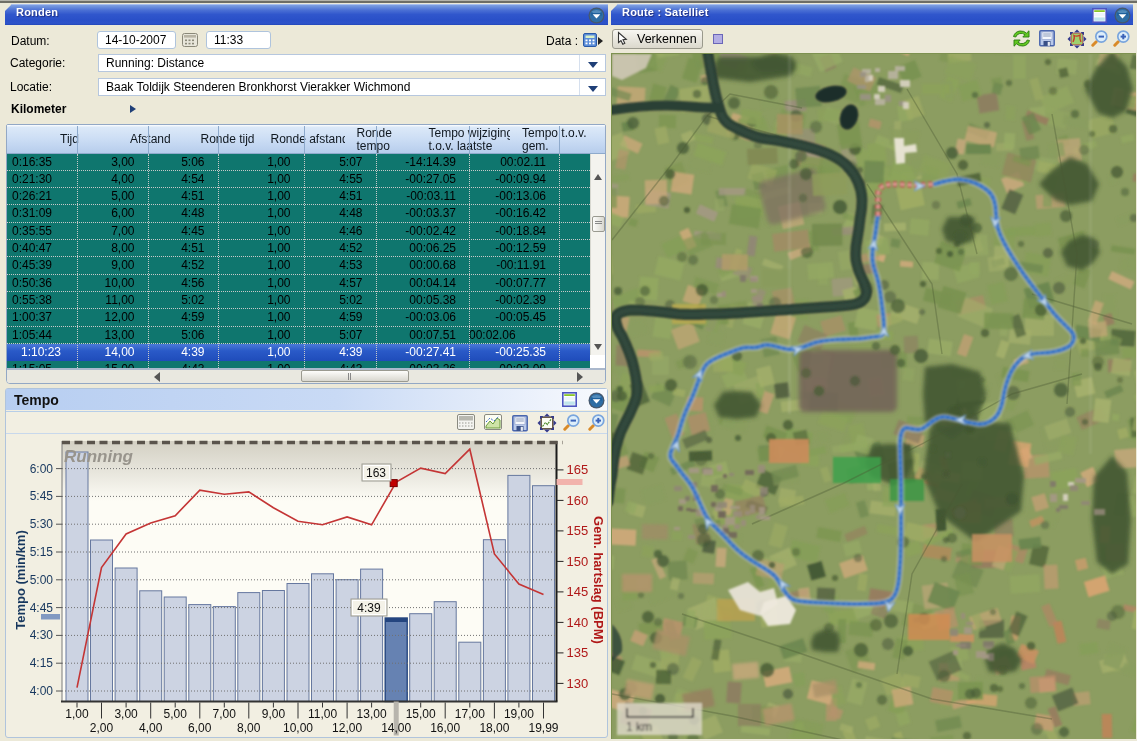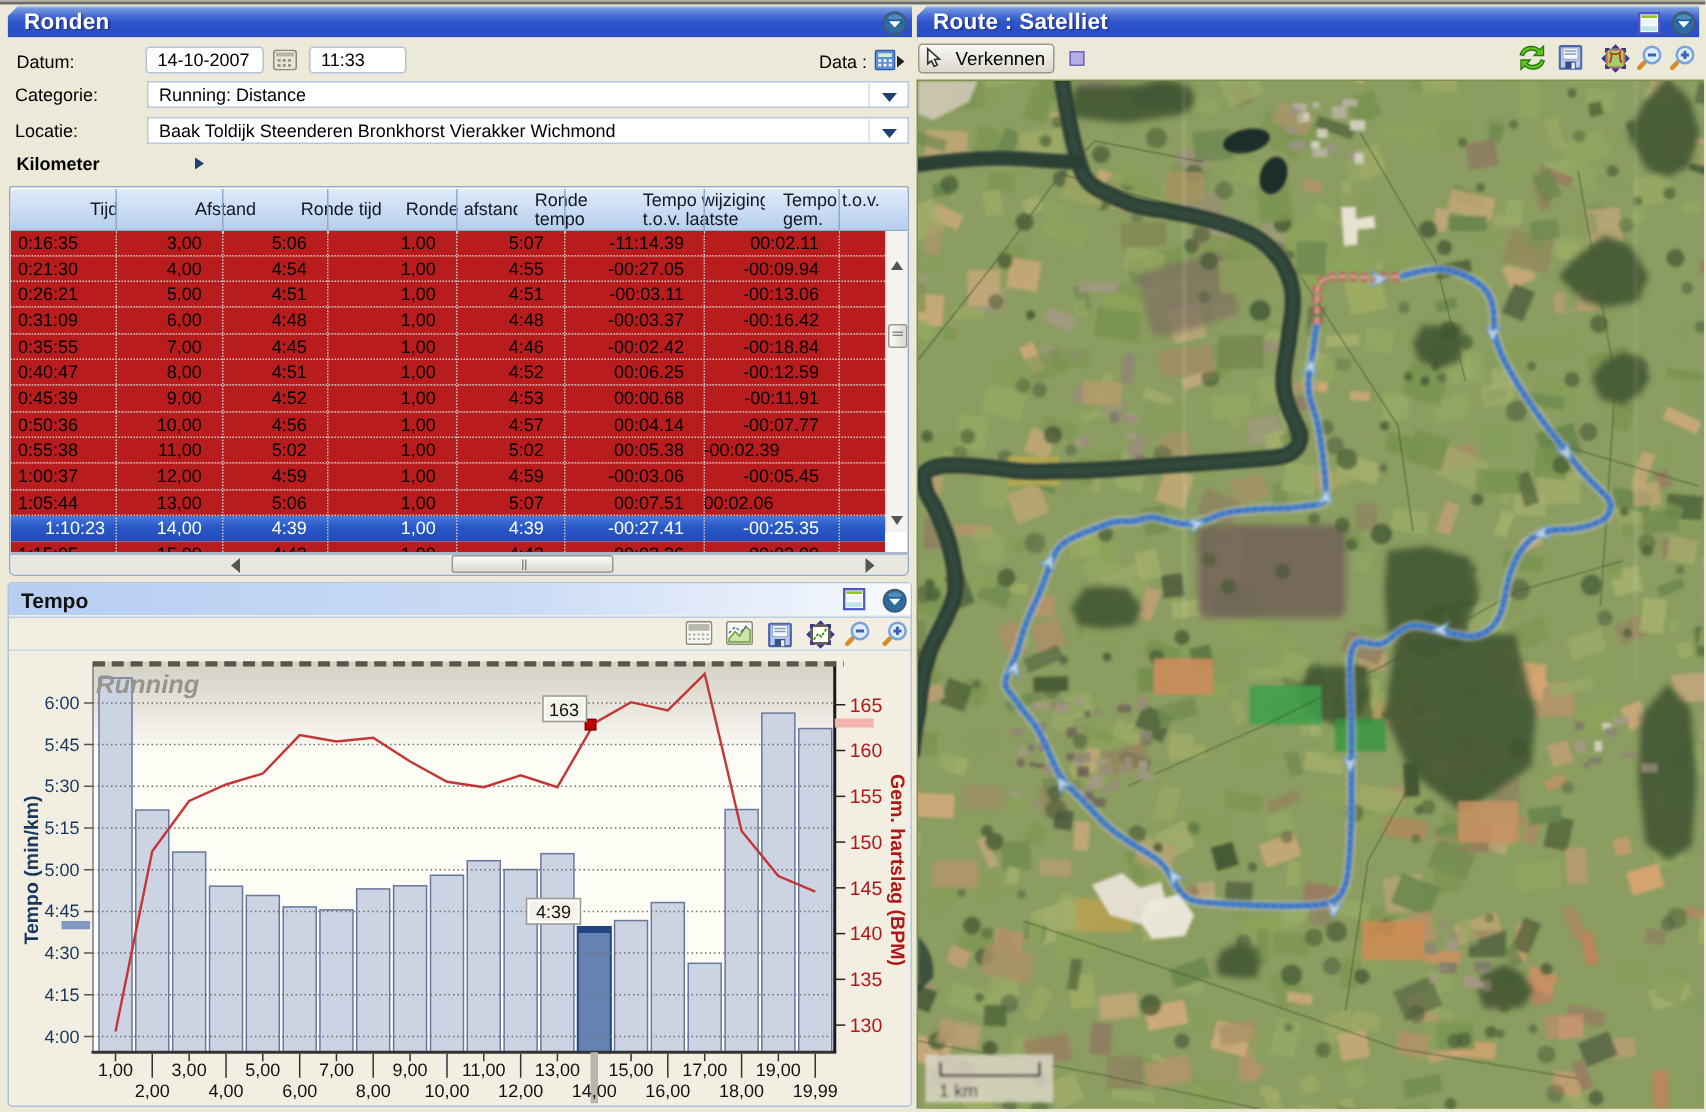--- a/index.html
+++ b/index.html
@@ -1,27 +1,27 @@
 <!DOCTYPE html>
 <html><head><meta charset="utf-8"><style>
 * { margin:0; padding:0; box-sizing:border-box; }
 body { width:1137px; height:741px; background:#ece9d8; font-family:"Liberation Sans",sans-serif; position:relative; overflow:hidden; }
 .titlebar { position:absolute; height:21px;
   background:linear-gradient(180deg,#8aa6e4 0%,#7396de 10%,#4a6fd4 30%,#3056cc 50%,#2a50c8 75%,#2d53ca 92%,#2347b8 100%);
   clip-path:polygon(0 7px,7px 0,100% 0,100% 100%,0 100%);
   box-shadow:inset 0 1px 0 #a8c0f0; }
-.titlebar span { position:absolute; left:11px; top:2px; color:#fff; font-size:15px; font-weight:bold;
+.titlebar span { position:absolute; left:11px; top:2px; color:#fff; font-size:11px; font-weight:bold;
   text-shadow:1px 1px 1px rgba(20,20,80,0.6); letter-spacing:0.2px; }
 .lbl { position:absolute; font-size:12px; color:#000; }
 .inp { position:absolute; background:#fff; border:1px solid #afc4dd; border-radius:3px; font-size:12px; padding:1px 0 0 7px; color:#000; }
 .ddl { position:absolute; background:#fff; border:1px solid #b6c7de; font-size:12px; color:#000; }
 .ddlarrow { position:absolute; right:0; top:0; bottom:0; width:26px; border-left:1px solid #d6e0ee; }
 .ddlarrow:after { content:""; position:absolute; left:8px; top:7px; border:5px solid transparent; border-top:6px solid #1f3f77; }
 .th { position:absolute; top:0; height:29px; font-size:12px; color:#101820; padding-left:5px; line-height:13px; white-space:nowrap; overflow:hidden;margin-left:48px; }
-.trow { position:absolute; left:0; width:583px; height:17.33px; background:#b91c1c; }
+.trow { position:absolute; left:0; width:583px; height:17.33px; background:#0f766e; }
 .trow.sel { background:linear-gradient(180deg,#4a7ad8,#2a5ac8 40%,#1f4cba); color:#fff; }
 .trow .tc { position:absolute; top:1px; font-size:12px; white-space:nowrap; overflow:hidden; }
 .trow:not(.sel) { border-bottom:1px dotted #c8c8c8; }
 </style></head>
 <body>
 <div style="position:absolute;left:0;top:0;width:1137px;height:1px;background:#b4b4ac"></div><div style="position:absolute;left:0;top:1px;width:1137px;height:2px;background:#6e6e66"></div>
 
 
 <div class="titlebar" style="left:5px;top:4px;width:603px">
     <span>Ronden</span>
@@ -98,21 +98,21 @@
       <div style="position:absolute;left:462.0px;top:1px;width:1px;height:28px;background:#8eaacc"></div>
       <div style="position:absolute;left:552.0px;top:1px;width:1px;height:28px;background:#8eaacc"></div>
   </div>
   <div style="position:absolute;left:0;top:29px;width:583px;height:214px;overflow:hidden">
     <div class="trow" style="top:0.00px">
         <div class="tc" style="left:0px;width:63px;text-align:left;padding-left:5px">0:16:35</div>
         <div class="tc" style="left:70px;width:63.5px;text-align:right;padding-right:6px">3,00</div>
         <div class="tc" style="left:140.5px;width:63.0px;text-align:right;padding-right:6px">5:06</div>
         <div class="tc" style="left:210.5px;width:79.0px;text-align:right;padding-right:6px">1,00</div>
         <div class="tc" style="left:296.5px;width:65.0px;text-align:right;padding-right:6px">5:07</div>
-        <div class="tc" style="left:368.5px;width:86.5px;text-align:right;padding-right:6px">-11:14.39</div>
+        <div class="tc" style="left:368.5px;width:86.5px;text-align:right;padding-right:6px">-14:14.39</div>
         <div class="tc" style="left:462px;width:83px;text-align:right;padding-right:6px">00:02.11</div>
       </div>
       <div class="trow" style="top:17.33px">
         <div class="tc" style="left:0px;width:63px;text-align:left;padding-left:5px">0:21:30</div>
         <div class="tc" style="left:70px;width:63.5px;text-align:right;padding-right:6px">4,00</div>
         <div class="tc" style="left:140.5px;width:63.0px;text-align:right;padding-right:6px">4:54</div>
         <div class="tc" style="left:210.5px;width:79.0px;text-align:right;padding-right:6px">1,00</div>
         <div class="tc" style="left:296.5px;width:65.0px;text-align:right;padding-right:6px">4:55</div>
         <div class="tc" style="left:368.5px;width:86.5px;text-align:right;padding-right:6px">-00:27.05</div>
         <div class="tc" style="left:462px;width:83px;text-align:right;padding-right:6px">-00:09.94</div>
@@ -171,42 +171,42 @@
         <div class="tc" style="left:368.5px;width:86.5px;text-align:right;padding-right:6px">00:04.14</div>
         <div class="tc" style="left:462px;width:83px;text-align:right;padding-right:6px">-00:07.77</div>
       </div>
       <div class="trow" style="top:138.64px">
         <div class="tc" style="left:0px;width:63px;text-align:left;padding-left:5px">0:55:38</div>
         <div class="tc" style="left:70px;width:63.5px;text-align:right;padding-right:6px">11,00</div>
         <div class="tc" style="left:140.5px;width:63.0px;text-align:right;padding-right:6px">5:02</div>
         <div class="tc" style="left:210.5px;width:79.0px;text-align:right;padding-right:6px">1,00</div>
         <div class="tc" style="left:296.5px;width:65.0px;text-align:right;padding-right:6px">5:02</div>
         <div class="tc" style="left:368.5px;width:86.5px;text-align:right;padding-right:6px">00:05.38</div>
-        <div class="tc" style="left:462px;width:83px;padding-right:6px">-00:02.39</div>
+        <div class="tc" style="left:462px;width:83px;text-align:right;padding-right:6px">-00:02.39</div>
       </div>
       <div class="trow" style="top:155.97px">
         <div class="tc" style="left:0px;width:63px;text-align:left;padding-left:5px">1:00:37</div>
         <div class="tc" style="left:70px;width:63.5px;text-align:right;padding-right:6px">12,00</div>
         <div class="tc" style="left:140.5px;width:63.0px;text-align:right;padding-right:6px">4:59</div>
         <div class="tc" style="left:210.5px;width:79.0px;text-align:right;padding-right:6px">1,00</div>
         <div class="tc" style="left:296.5px;width:65.0px;text-align:right;padding-right:6px">4:59</div>
         <div class="tc" style="left:368.5px;width:86.5px;text-align:right;padding-right:6px">-00:03.06</div>
         <div class="tc" style="left:462px;width:83px;text-align:right;padding-right:6px">-00:05.45</div>
       </div>
       <div class="trow" style="top:173.30px">
         <div class="tc" style="left:0px;width:63px;text-align:left;padding-left:5px">1:05:44</div>
         <div class="tc" style="left:70px;width:63.5px;text-align:right;padding-right:6px">13,00</div>
         <div class="tc" style="left:140.5px;width:63.0px;text-align:right;padding-right:6px">5:06</div>
         <div class="tc" style="left:210.5px;width:79.0px;text-align:right;padding-right:6px">1,00</div>
         <div class="tc" style="left:296.5px;width:65.0px;text-align:right;padding-right:6px">5:07</div>
         <div class="tc" style="left:368.5px;width:86.5px;text-align:right;padding-right:6px">00:07.51</div>
         <div class="tc" style="left:462px;width:83px;padding-right:6px">00:02.06</div>
       </div>
       <div class="trow sel" style="top:190.63px">
-        <div class="tc" style="left:0px;width:63px;text-align:right;padding-left:5px">1:10:23</div>
+        <div class="tc" style="left:0px;width:63px;text-align:center;padding-left:5px">1:10:23</div>
         <div class="tc" style="left:70px;width:63.5px;text-align:right;padding-right:6px">14,00</div>
         <div class="tc" style="left:140.5px;width:63.0px;text-align:right;padding-right:6px">4:39</div>
         <div class="tc" style="left:210.5px;width:79.0px;text-align:right;padding-right:6px">1,00</div>
         <div class="tc" style="left:296.5px;width:65.0px;text-align:right;padding-right:6px">4:39</div>
         <div class="tc" style="left:368.5px;width:86.5px;text-align:right;padding-right:6px">-00:27.41</div>
         <div class="tc" style="left:462px;width:83px;text-align:right;padding-right:6px">-00:25.35</div>
       </div>
       <div class="trow" style="top:207.96px">
         <div class="tc" style="left:0px;width:63px;text-align:left;padding-left:5px">1:15:05</div>
         <div class="tc" style="left:70px;width:63.5px;text-align:right;padding-right:6px">15,00</div>

